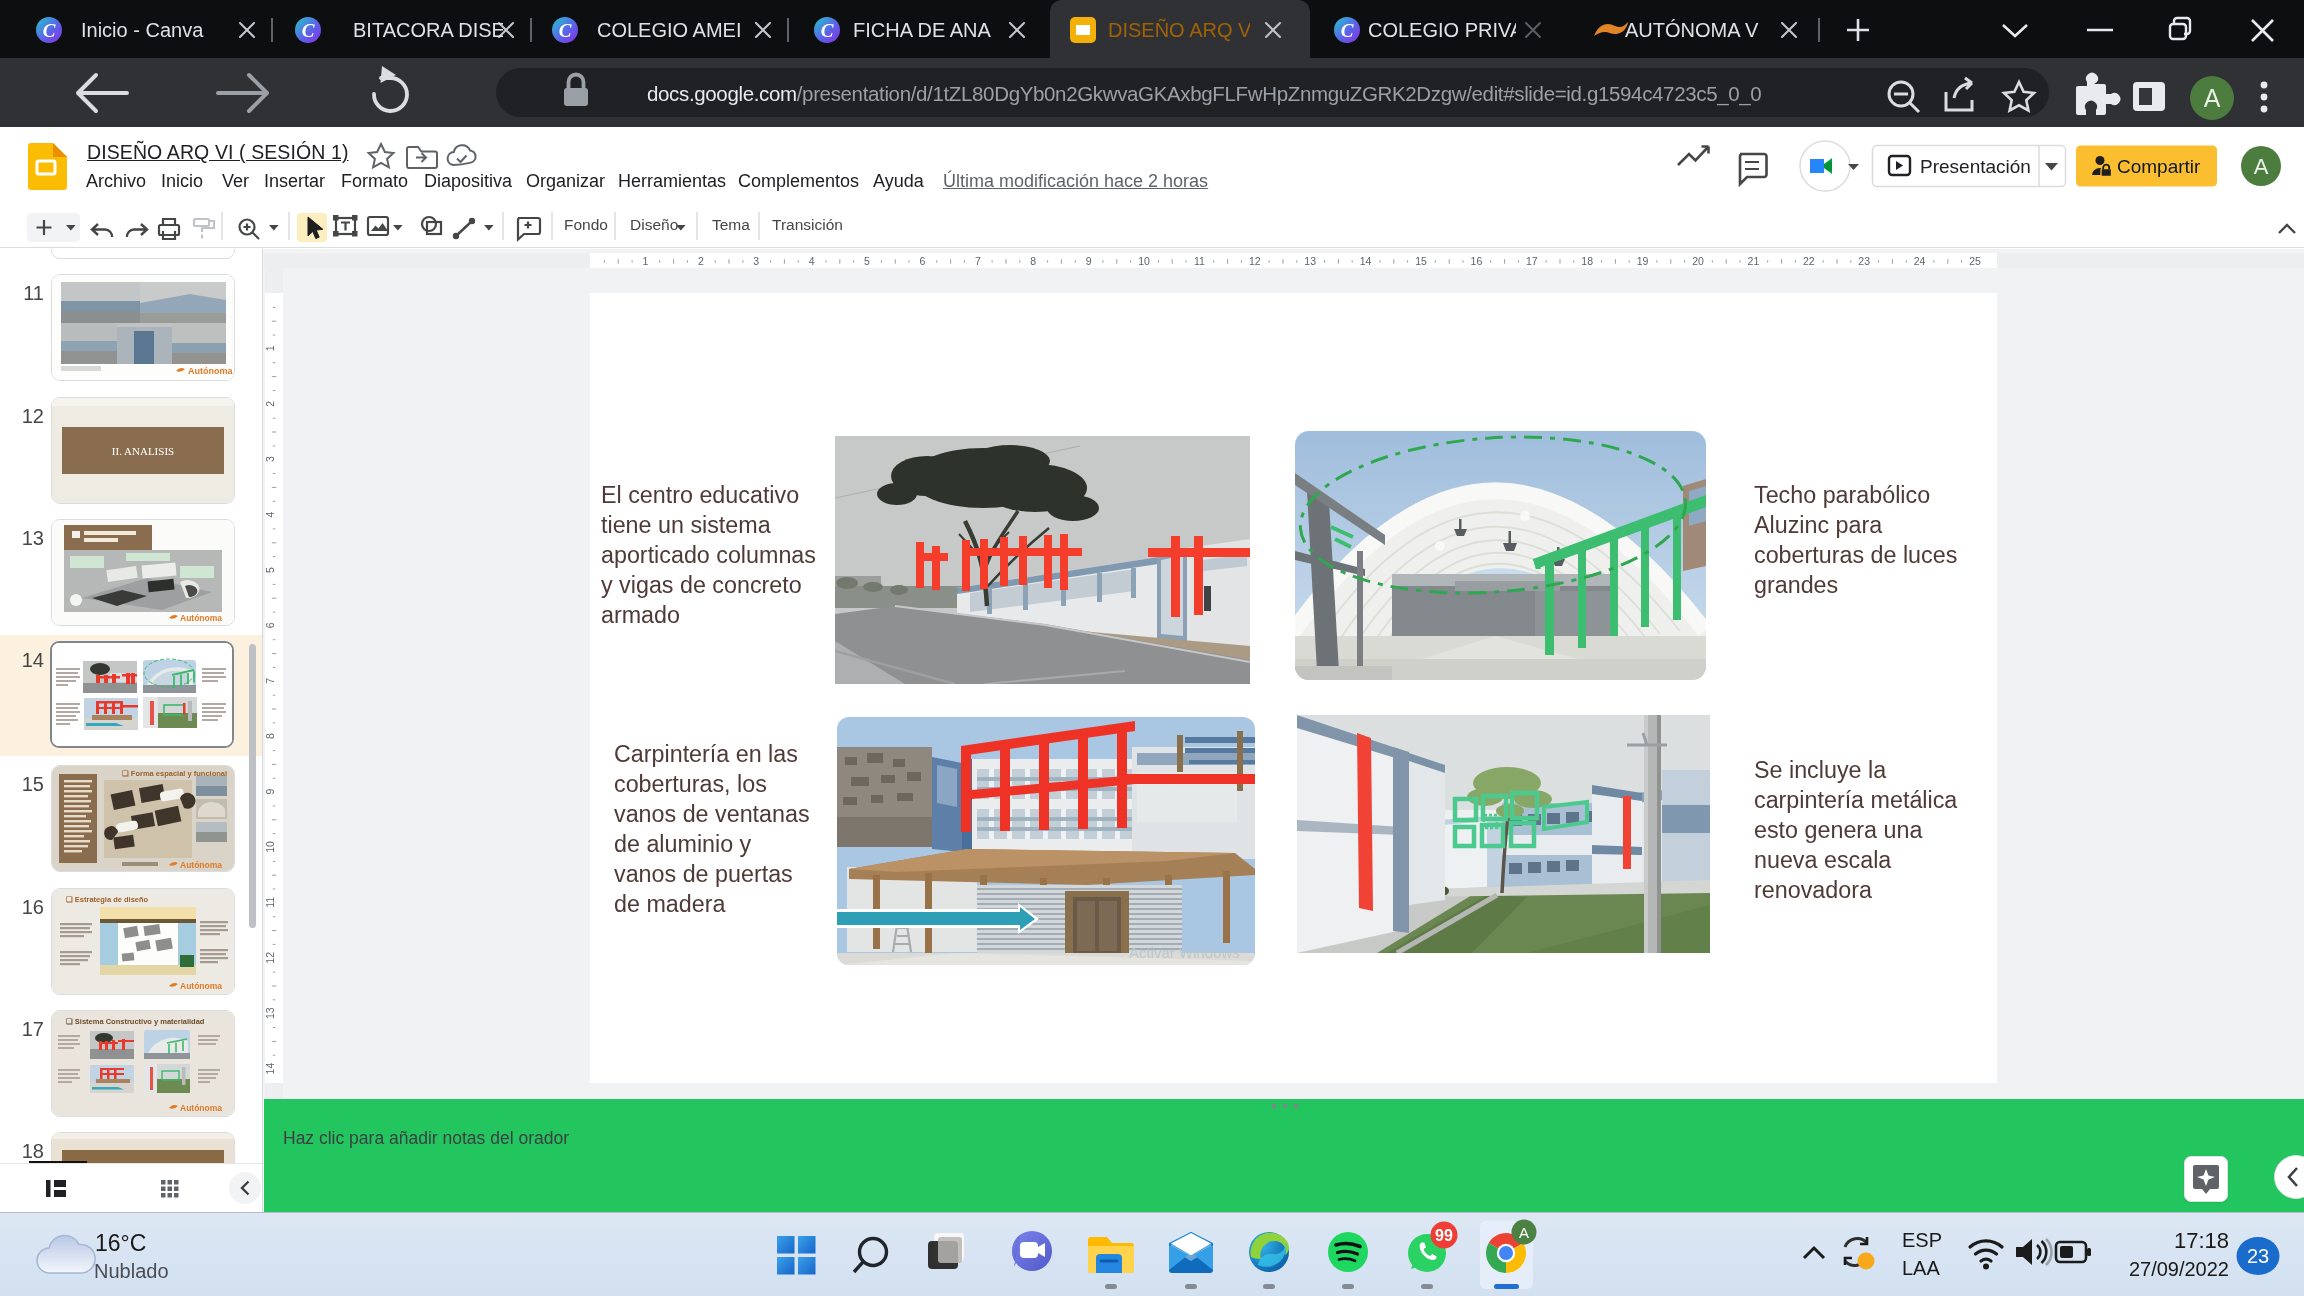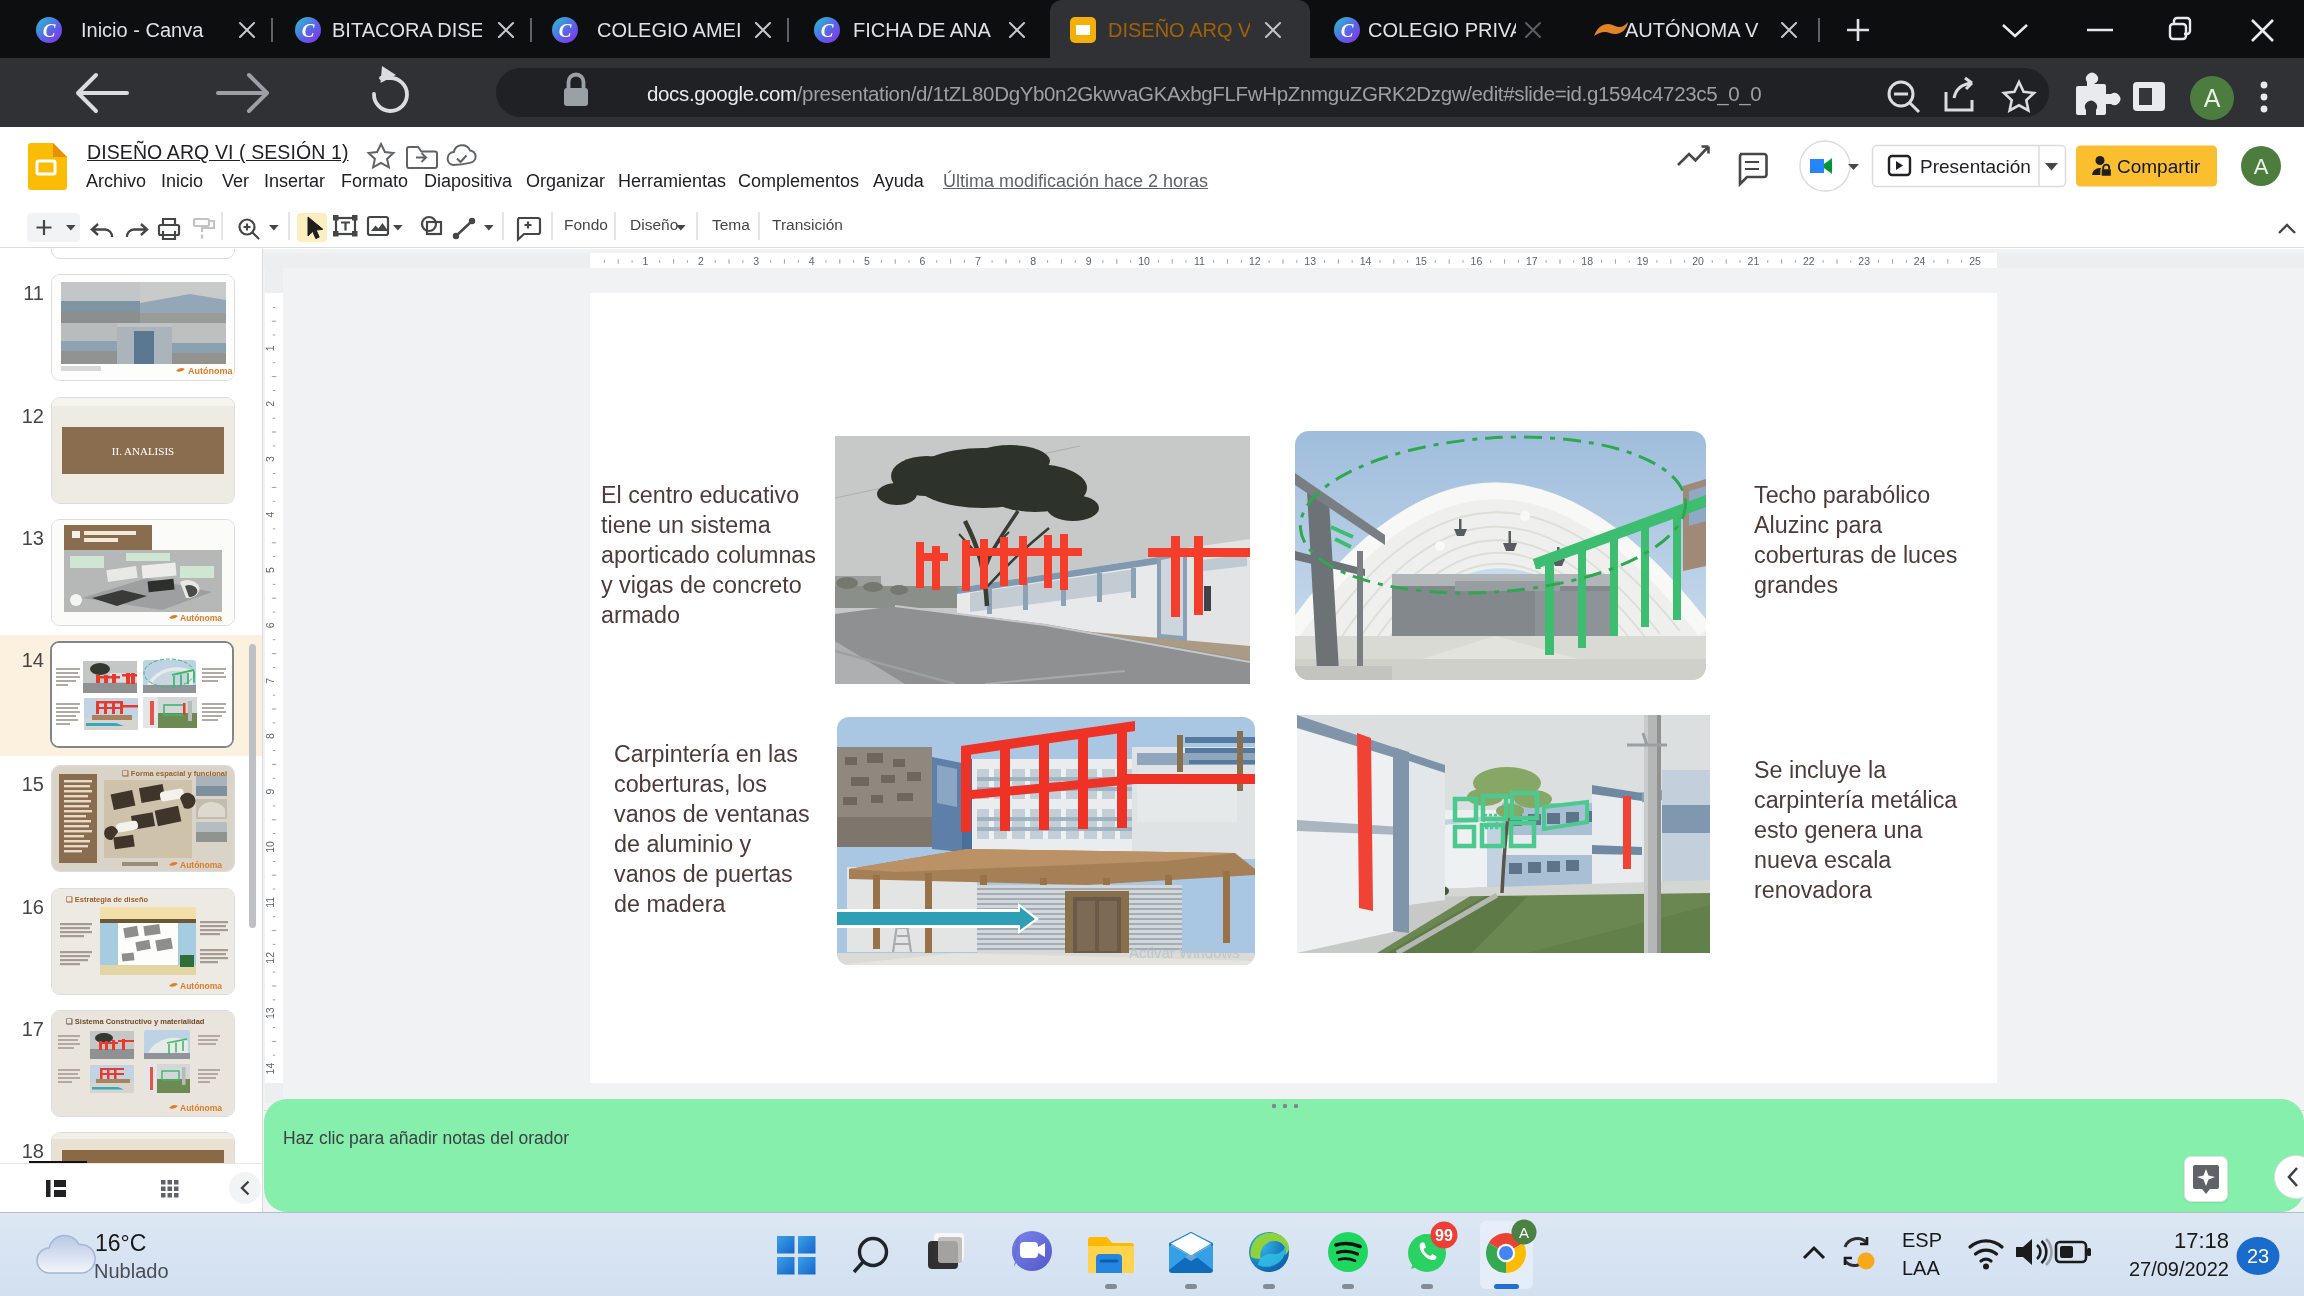--- a/index.html
+++ b/index.html
@@ -37,21 +37,21 @@
   
   #hruler { position:absolute; left:0px; top:4px; width:2040px; height:15px; background:#e8eaed; }
   #vruler { position:absolute; left:1px; top:19px; width:18px; height:835px; background:#e8eaed; }
 
   
   #slide { position:absolute; left:326px; top:44px; width:1407px; height:790px; background:#fff; }
   .stext { position:absolute; font-size:23.3px; line-height:30px; color:#4e3a36; }
 
   
   #notesdiv { position:absolute; left:264px; top:861px; width:2040px; height:1px; background:#d8dadd; }
-  #notes { position:absolute; left:264px; top:850px; width:2040px; height:113px; background:#86efac;border-radius:23px; }
+  #notes { position:absolute; left:264px; top:850px; width:2040px; height:113px; background:#22c55e; }
   #notes .ph { position:absolute; left:19px; top:29px; font-size:17.5px; color:#3c4043; }
 
   
   #taskbar { position:absolute; left:0; top:1212px; width:2304px; height:84px; background:linear-gradient(180deg,#dde7f4 0%,#d2e0f0 100%); border-top:1px solid #b5bdc9; }
 </style>
 </head>
 <body>
 <div id="root">
   <div id="tabbar">
     <svg class="abs" style="left:0;top:0" width="2304" height="60">
@@ -102,21 +102,21 @@
         </g>
       <path d="M2252 20 l21 21 M2273 20 l-21 21" stroke="#e8eaed" stroke-width="2.6"></path>
     </svg>
     <div class="activetab" style="left:1050px;width:260px;"></div>
     <svg class="abs" style="left:1050px;top:0" width="260" height="60">
       <rect x="20" y="17" width="26" height="26" rx="5" fill="#f2b008"></rect>
         <rect x="26" y="25" width="14" height="10" fill="#fff"></rect>
       <path d="M216 23 l14 14 M230 23 l-14 14" stroke="#bfc1c5" stroke-width="2.1" stroke-linecap="round"></path>
     </svg>
     <div class="tab" style="left:81px;width:150px;">Inicio - Canva</div>
-    <div class="tab" style="left:332px;width:150px;">BITACORA DISE</div>
+    <div class="tab" style="left:353px;width:150px;">BITACORA DISE</div>
     <div class="tab" style="left:597px;width:148px;">COLEGIO AMEI</div>
     <div class="tab" style="left:853px;width:148px;">FICHA DE ANA</div>
     <div class="tab" style="left:1108px;width:142px;color:#a16207;">DISEÑO ARQ V</div>
     <div class="tab" style="left:1368px;width:148px;">COLEGIO PRIVA</div>
     <div class="tab" style="left:1625px;width:145px;">AUTÓNOMA V</div>
   </div>
   <div id="urlrow">
     <svg class="abs" style="left:0;top:0" width="2304" height="69">
 
       <path d="M127 35 h-48 m17 -18 l-18 18 l18 18" stroke="#dadce0" stroke-width="4" fill="none" stroke-linecap="round" stroke-linejoin="round"></path>

